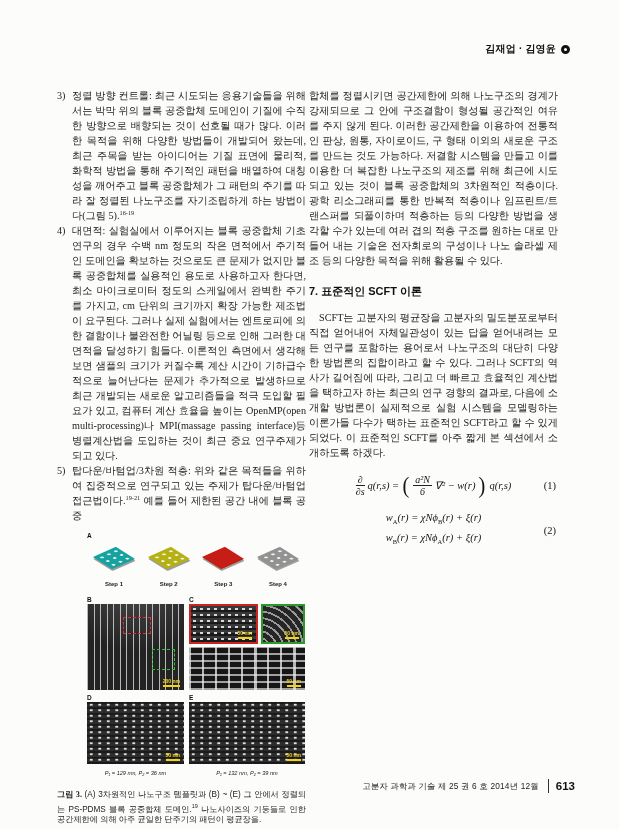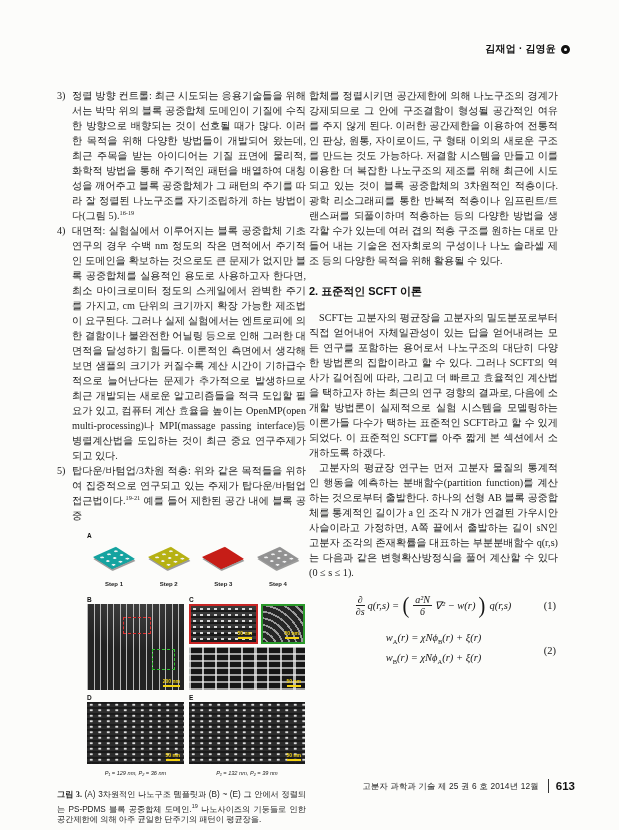--- a/index.html
+++ b/index.html
@@ -187,24 +187,23 @@
     </div>
 
     <div class="caption">
       <span class="ct">그림 3.</span><span> (A) 3차원적인 나노구조 템플릿과 (B) ~ (E) 그 안에서 정렬되는 PS-PDMS 블록 공중합체 도메인.</span><sup>19</sup><span> 나노사이즈의 기둥들로 인한 공간제한에 의해 아주 균일한 단주기의 패턴이 평균장을.</span>
     </div>
   </div>
 
   <div class="col right">
     <p>합체를 정렬시키면 공간제한에 의해 나노구조의 경계가 강제되므로 그 안에 구조결함이 형성될 공간적인 여유를 주지 않게 된다. 이러한 공간제한을 이용하여 전통적인 판상, 원통, 자이로이드, 구 형태 이외의 새로운 구조를 만드는 것도 가능하다. 저결함 시스템을 만들고 이를 이용한 더 복잡한 나노구조의 제조를 위해 최근에 시도되고 있는 것이 블록 공중합체의 3차원적인 적층이다. 광학 리소그래피를 통한 반복적 적층이나 임프린트/트랜스퍼를 되풀이하며 적층하는 등의 다양한 방법을 생각할 수가 있는데 여러 겹의 적층 구조를 원하는 대로 만들어 내는 기술은 전자회로의 구성이나 나노 솔라셀 제조 등의 다양한 목적을 위해 활용될 수 있다.</p>
 
-    <h2 class="sect">2. 표준적인 SCFT 이론</h2>
+    <h2 class="sect">7. 표준적인 SCFT 이론</h2>
 
     <p class="p-indent">SCFT는 고분자의 평균장을 고분자의 밀도분포로부터 직접 얻어내어 자체일관성이 있는 답을 얻어내려는 모든 연구를 포함하는 용어로서 나노구조의 대단히 다양한 방법론의 집합이라고 할 수 있다. 그러나 SCFT의 역사가 길어짐에 따라, 그리고 더 빠르고 효율적인 계산법을 택하고자 하는 최근의 연구 경향의 결과로, 다음에 소개할 방법론이 실제적으로 실험 시스템을 모델링하는 이론가들 다수가 택하는 표준적인 SCFT라고 할 수 있게 되었다. 이 표준적인 SCFT를 아주 짧게 본 섹션에서 소개하도록 하겠다.</p>
-    <p class="p-indent">고분자의 평균장 연구는 먼저 고분자 물질의 통계적인 행동을 예측하는 분배함수(partition function)를 계산하는 것으로부터 출발한다. 하나의 선형 AB 블록 공중합체를 통계적인 길이가 a 인 조각 N 개가 연결된 가우시안 사슬이라고 가정하면, A쪽 끝에서 출발하는 길이 sN인 고분자 조각의 존재확률을 대표하는 부분분배함수 q(r,s)는 다음과 같은 변형확산방정식을 풀어 계산할 수 있다(0 ≤ s ≤ 1).</p>
 
     <div class="eq">
       <div class="eqbody">
         <span class="frac">
             <span class="fn">∂</span>
             <span>∂s</span>
           </span>
         <span>q(r,s) =</span>
         <span class="paren">(</span>
         <span class="frac">

